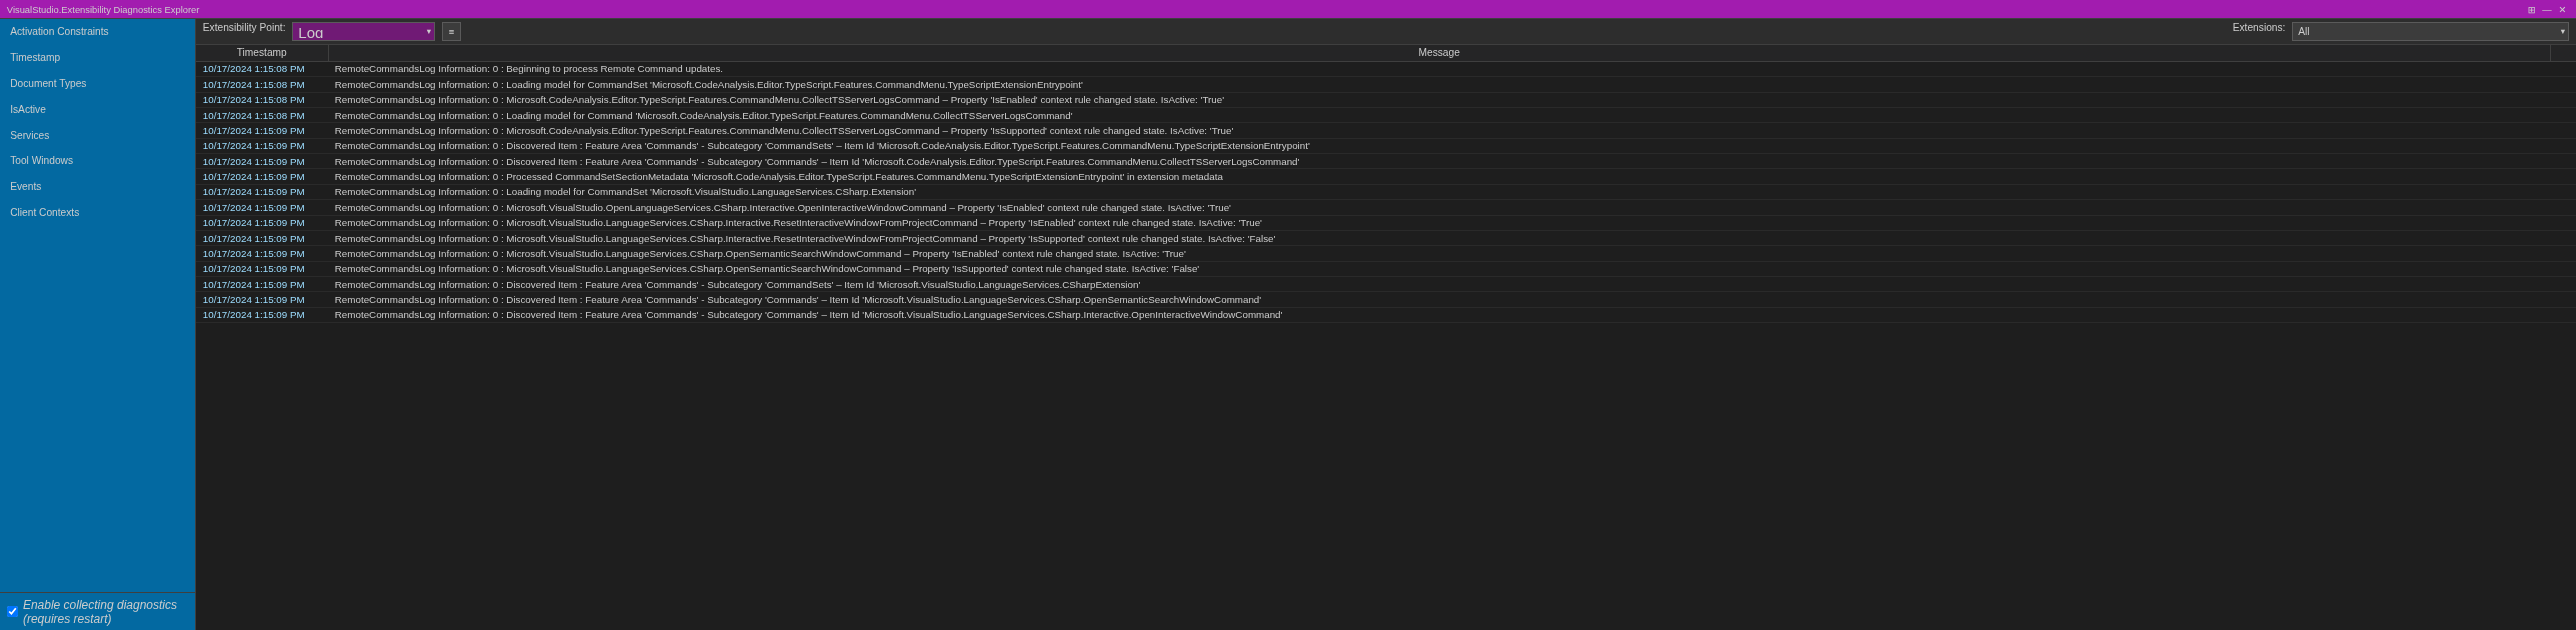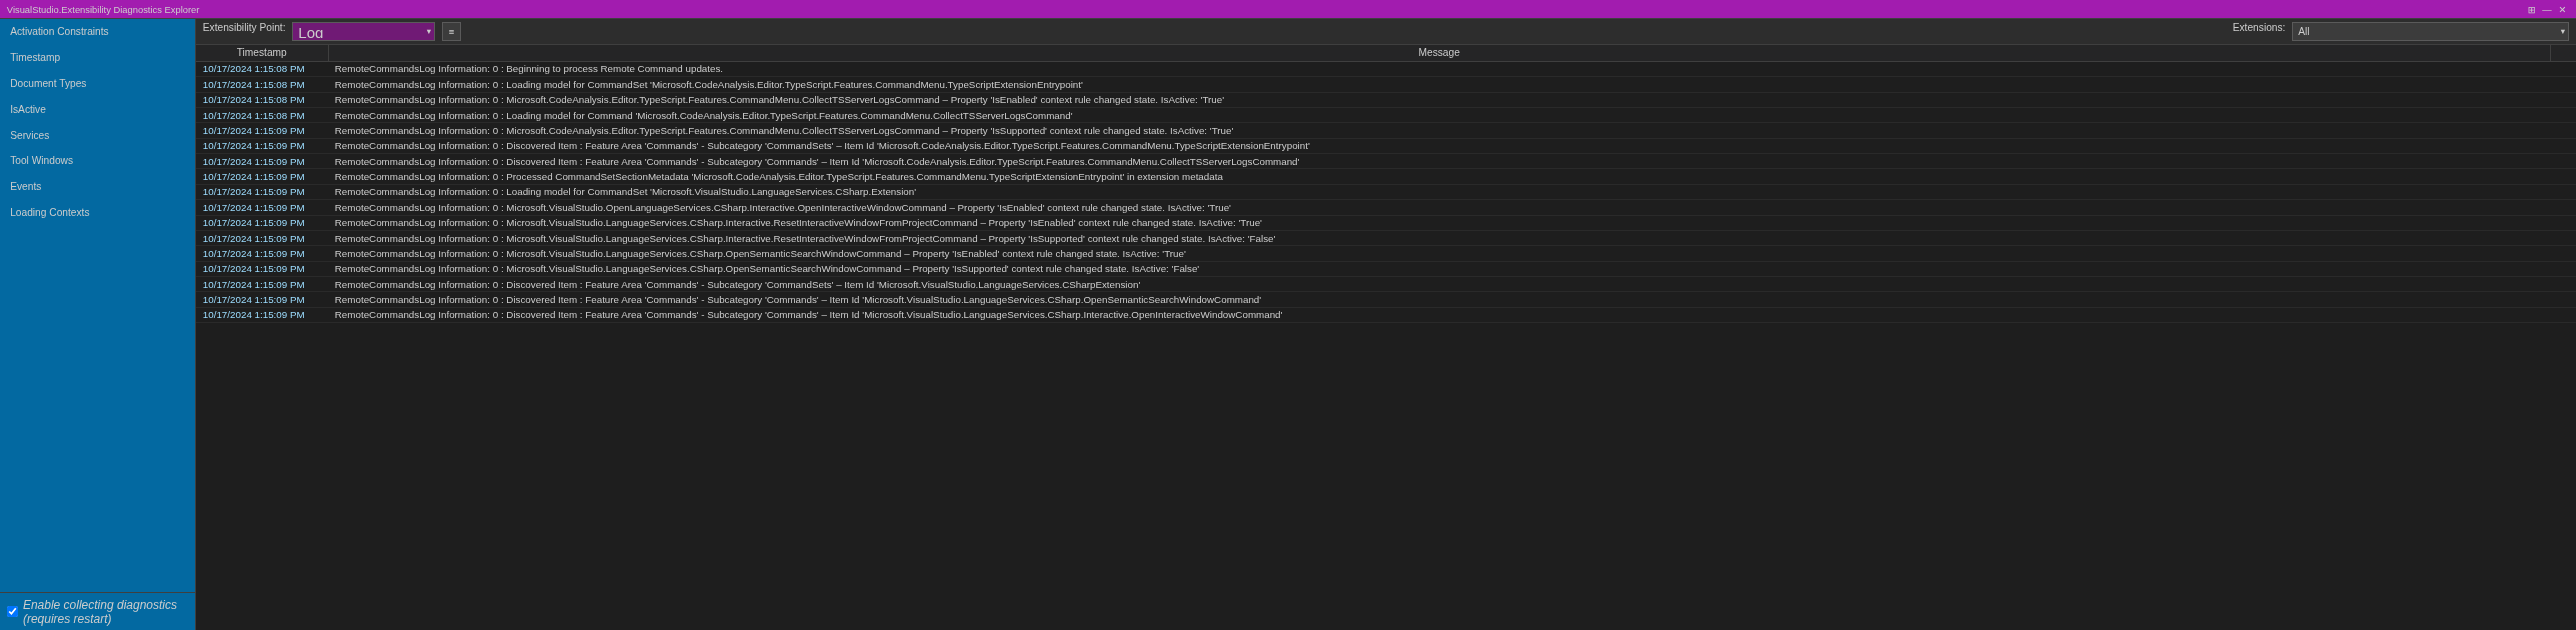--- a/index.html
+++ b/index.html
@@ -258,21 +258,21 @@
   <div class="sidebar">
 
     <div id="sidebar-items">
         <div class="sidebar-item">Activation Constraints</div>
         <div class="sidebar-item">Timestamp</div>
         <div class="sidebar-item">Document Types</div>
         <div class="sidebar-item">IsActive</div>
         <div class="sidebar-item">Services</div>
         <div class="sidebar-item">Tool Windows</div>
         <div class="sidebar-item">Events</div>
-        <div class="sidebar-item">Loading Contexts</div>
+        <div class="sidebar-item">Client Contexts</div>
       </div>
 
     <div class="sidebar-footer">
       <input type="checkbox" checked="" style="">
       <span class="sidebar-footer-label">Enable collecting diagnostics (requires restart)</span>
     </div>
   </div>
 
   <div class="content">
 

